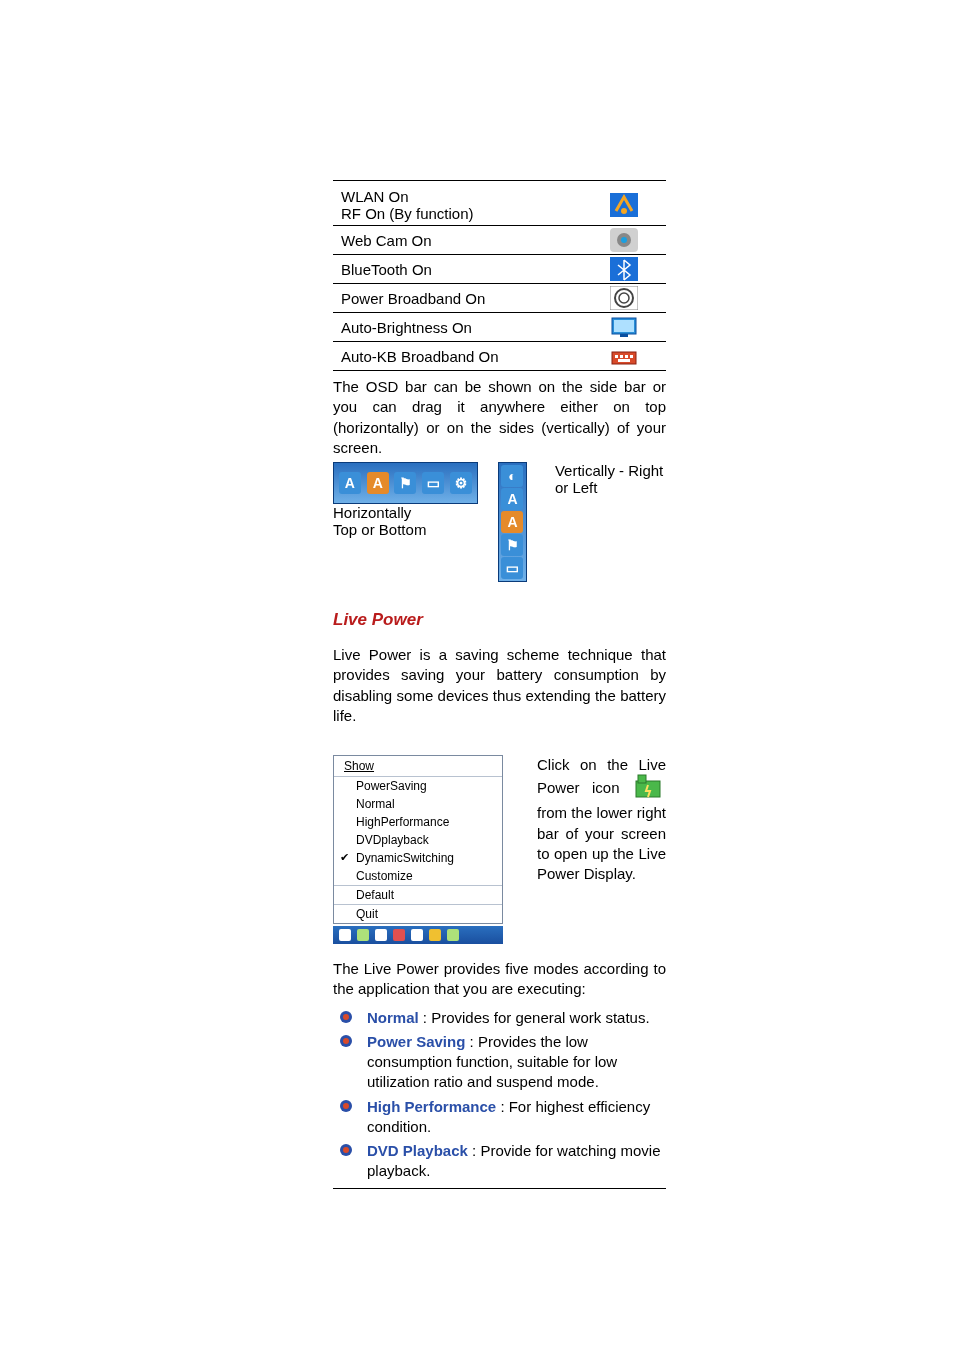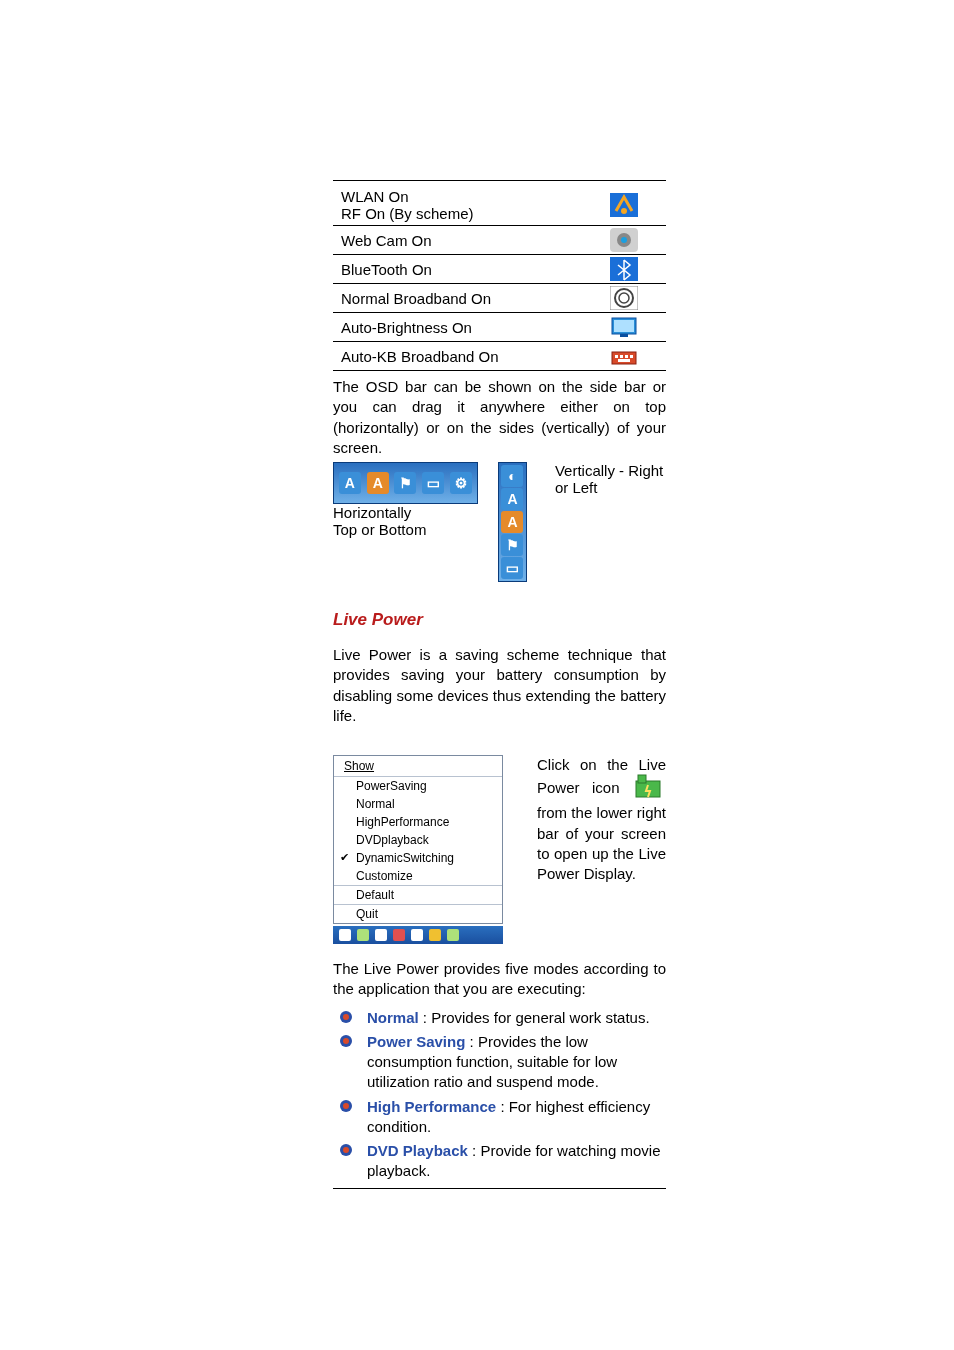--- a/index.html
+++ b/index.html
@@ -199,21 +199,21 @@
 
 <div class="page">
   <div class="content">
     <hr class="rule">
 
     <table class="features-table">
       <tbody>
           <tr>
         <td>
           <span>WLAN On</span><br>
-          <span>RF On (By scheme)</span>
+          <span>RF On (By function)</span>
         </td>
         <td class="icon-cell">
           <span class="icon-box">
             <svg viewBox="0 0 28 24">
                   <rect width="28" height="24" fill="#1a6fd8"></rect>
                   <path d="M6 18 L14 4 L22 18" stroke="#f5a623" stroke-width="3" fill="none"></path>
                   <circle cx="14" cy="18" r="3" fill="#f5a623"></circle>
                 </svg>
           </span>
         </td>
@@ -238,21 +238,21 @@
           <span class="icon-box">
             <svg viewBox="0 0 28 24">
                   <rect width="28" height="24" fill="#1a6fd8"></rect>
                   <path d="M14 3 L20 8 L14 13 L20 18 L14 23 M14 3 L14 23 M8 8 L20 18 M8 18 L20 8" stroke="#fff" stroke-width="1.5" fill="none"></path>
                 </svg>
           </span>
         </td>
         <td></td>
       </tr>
       <tr>
-        <td><span>Normal Broadband On</span></td>
+        <td><span>Power Broadband On</span></td>
         <td class="icon-cell">
           <span class="icon-box">
             <svg viewBox="0 0 28 24">
                   <rect width="28" height="24" fill="#fff" stroke="#888"></rect>
                   <circle cx="14" cy="12" r="9" fill="none" stroke="#444" stroke-width="2"></circle>
                   <path d="M9 12 A5 5 0 0 1 19 12" stroke="#444" stroke-width="1.5" fill="none"></path>
                   <path d="M19 12 A5 5 0 0 1 9 12" stroke="#444" stroke-width="1.5" fill="none"></path>
                 </svg>
           </span>
         </td>

